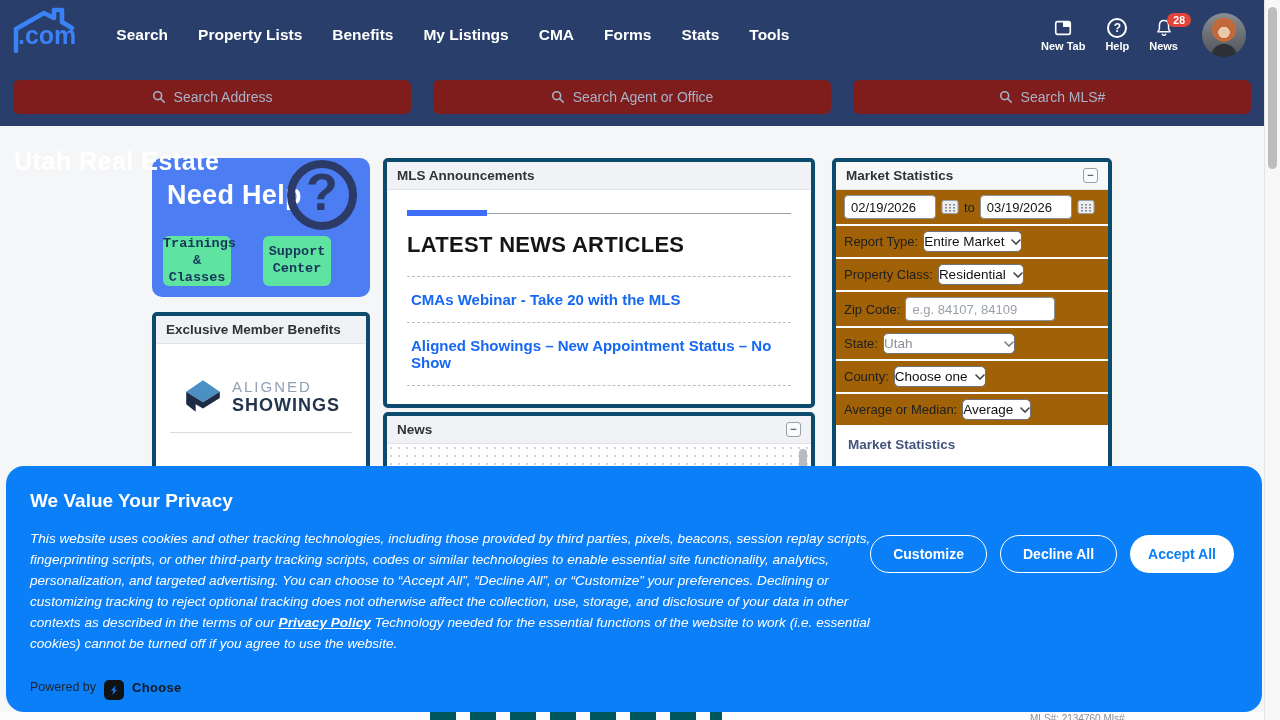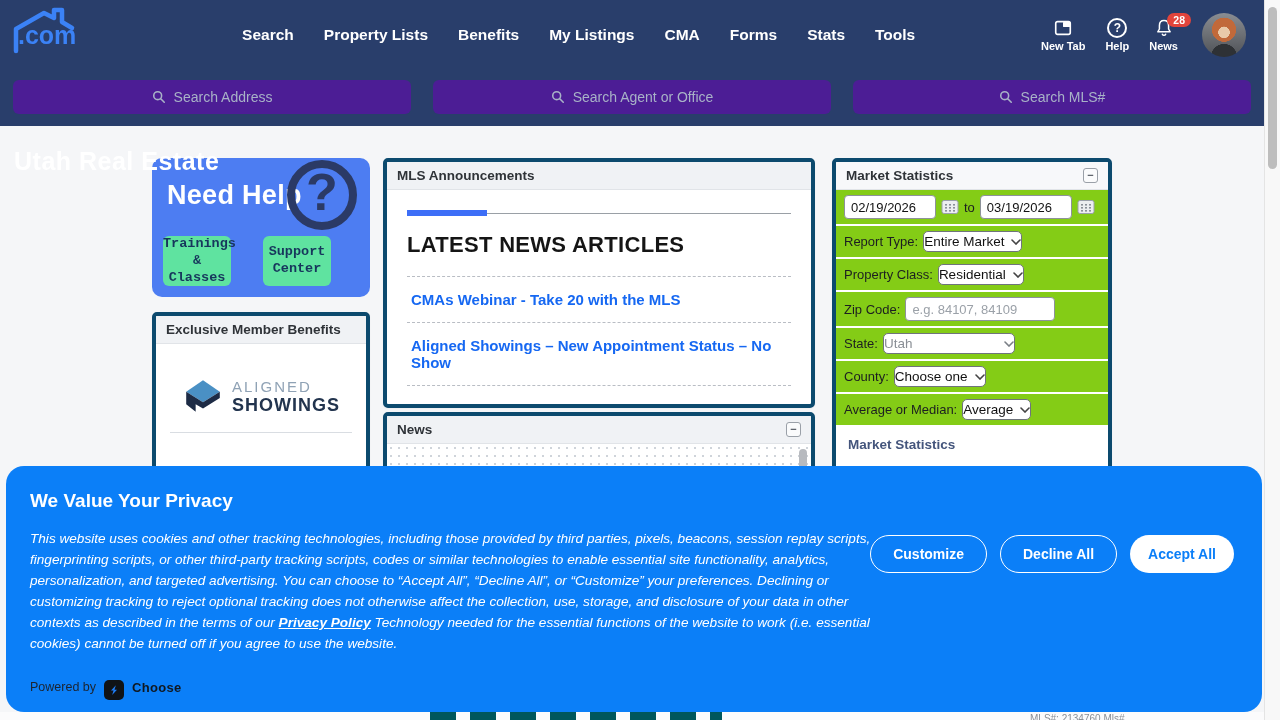--- a/index.html
+++ b/index.html
@@ -6,36 +6,36 @@
   html,body { width:1280px; height:720px; overflow:hidden; }
   body { font-family:"Liberation Sans","DejaVu Sans",sans-serif; background:#f5f6f8; position:relative; }
 
   
   .header { position:absolute; top:0; left:0; width:1264px; height:126px; background:#293e6b; z-index:2; }
   .topbar { display:flex; align-items:center; height:70px; padding:0 18px 0 14px; }
   .brand { position:relative; display:flex; align-items:baseline; cursor:pointer; padding-left:4px; }
   .brand svg { position:absolute; left:-4px; top:-16px; }
   .brand .main { color:#fff; font-size:25px; font-weight:bold; letter-spacing:.5px; }
   .brand .suffix { color:#3b82f6; font-size:25px; font-weight:bold; }
-  .nav { flex:1; display:flex; justify-content:center; gap:30px; margin-left:40px; }
+  .nav { flex:1; display:flex; justify-content:flex-start; gap:30px; margin-left:40px; }
   .nav span { color:#fff; font-weight:bold; font-size:15.5px; cursor:pointer; white-space:nowrap; }
   .utils { display:flex; align-items:center; gap:20px; }
   .util { display:flex; flex-direction:column; align-items:center; gap:2px; cursor:pointer; position:relative; }
   .util .lbl { color:#fff; font-size:11px; font-weight:bold; }
   .help-circle { width:20px; height:20px; border:2px solid #fff; border-radius:50%; display:flex; align-items:center; justify-content:center; color:#fff; font-size:12px; font-weight:bold; }
   .badge { position:absolute; top:-5px; right:-13px; background:#e2443b; color:#fff; font-size:10.5px; font-weight:bold; padding:1px 6px; border-radius:9px; }
   .avatar { width:44px; height:44px; border-radius:50%; margin-left:4px; cursor:pointer;
     background:
       radial-gradient(circle at 50% 100%, #2e3135 0 26%, rgba(0,0,0,0) 27%),
       radial-gradient(circle at 50% 44%, #e9c9a8 0 17%, rgba(0,0,0,0) 18%),
       radial-gradient(circle at 50% 38%, #c1693a 0 34%, rgba(0,0,0,0) 35%),
       linear-gradient(180deg,#8a8d92 0%,#4e5156 100%);
   }
   .searchrow { display:flex; gap:22px; padding:10px 13px 0; }
-  .searchbar { position:relative; flex:1; height:34px; background:#4c1d95; border-radius:6px; }
+  .searchbar { position:relative; flex:1; height:34px; background:#7f1d1d; border-radius:6px; }
   .searchbar input { position:absolute; inset:0; width:100%; height:100%; background:transparent; border:none; outline:none; color:#fff; font-size:14px; padding:0 12px; }
   .searchbar .overlay { position:absolute; inset:0; display:flex; align-items:center; justify-content:center; gap:8px; pointer-events:none; color:#a8b2c7; font-size:14px; }
 
   
   .main { position:absolute; top:126px; left:0; width:1264px; height:594px; }
   .panel { background:#fff; border:4px solid #0c4a6e; border-radius:5px; box-shadow:0 1px 2px rgba(0,0,0,.04); overflow:hidden; }
   .panel-head { background:#f0f2f5; border-bottom:1px solid #e1e4e8; padding:6px 10px; font-size:13.5px; font-weight:bold; color:#2f3338; display:flex; align-items:center; justify-content:space-between; }
   .collapse { width:15px; height:15px; border:1px solid #9aa0a8; border-radius:3px; color:#5a6068; font-size:11px; line-height:12px; text-align:center; cursor:pointer; background:#fafbfc; }
 
   
@@ -65,21 +65,21 @@
   .dashed { border-top:1px dashed #b9bdc4; }
   .mls-link { display:block; color:#1668f2; font-size:15px; font-weight:bold; margin:14px 4px; cursor:pointer; text-decoration:none; }
   .newsp { position:absolute; left:383px; top:286px; width:432px; }
   .news-body { position:relative; height:56px; background:#fff;
     background-image:radial-gradient(circle, #cfd4da 1px, rgba(0,0,0,0) 1px); background-size:8px 8px; }
   .news-scroll { position:absolute; right:4px; top:5px; width:8px; height:38px; background:#b7babf; border-radius:4px; cursor:pointer; }
 
   
   .market { position:absolute; left:832px; top:32px; width:280px; }
   .market .panel-head { background:#f7f8fa; }
-  .mrow { background:#84cc16; border-bottom:2px solid #fff; padding:5px 8px; display:flex; align-items:center; gap:5px; font-size:13px; color:#1c1e21; flex-wrap:nowrap; }
+  .mrow { background:#a16207; border-bottom:2px solid #fff; padding:5px 8px; display:flex; align-items:center; gap:5px; font-size:13px; color:#1c1e21; flex-wrap:nowrap; }
   .mrow input[type=text] { height:24px; border:1px solid #8d9299; border-radius:4px; font-size:13px; padding:0 6px; font-family:inherit; color:#111; }
   .dinput { width:92px; }
   .zinput { width:150px; }
   .zinput::placeholder { color:#9ba1a8; }
   .calbtn { background:none; border:none; cursor:pointer; padding:0; display:flex; }
   .fakesel { display:inline-flex; align-items:center; gap:7px; background:#fff; border:1.5px solid #6f747c; border-radius:5px; padding:2px 0; font-size:13.5px; color:#111; cursor:pointer; white-space:nowrap; }
   .fakesel.gray { color:#8a8f96; width:132px; justify-content:space-between; }
   .mresults { background:#fff; padding:10px 12px 8px; }
   .mresults .rh { color:#44557c; font-size:13.5px; font-weight:bold; margin-bottom:10px; }
   .statrow { display:flex; justify-content:space-between; font-size:13.5px; color:#222; padding:2px 2px 2px 6px; }

